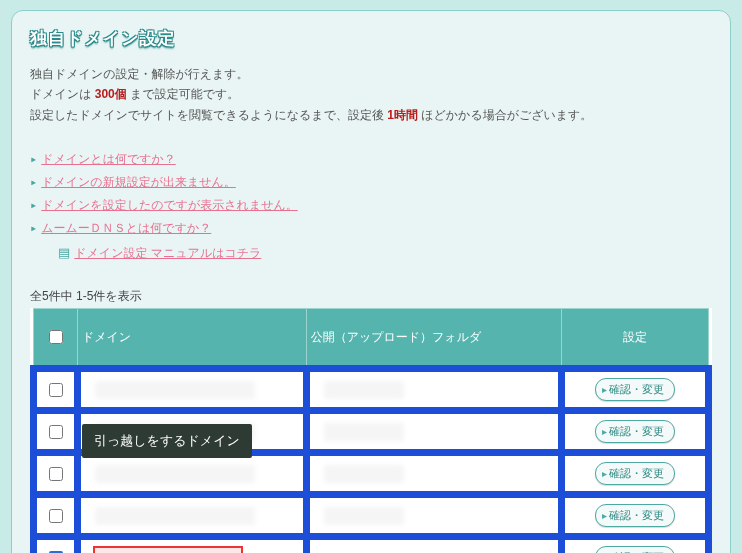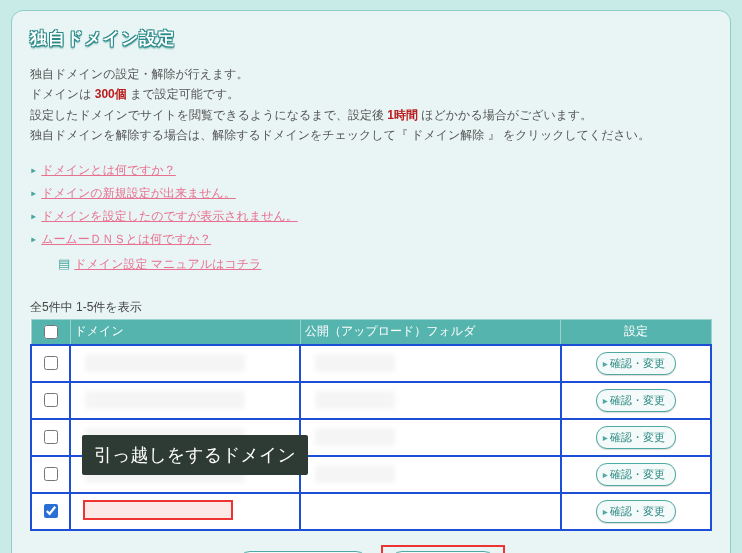--- a/index.html
+++ b/index.html
@@ -23,21 +23,21 @@
     font-size: 17px;
     font-weight: bold;
     color: #fff;
     text-shadow:
       -1px -1px 0 #2a8a8a, 1px -1px 0 #2a8a8a,
       -1px  1px 0 #2a8a8a, 1px  1px 0 #2a8a8a,
        0 2px 2px #2a8a8a;
     margin: 4px 0 14px;
     letter-spacing: 1px;
   }
-  .intro { line-height: 1.7; color: #555; margin-bottom: 16px; }
+  .intro { line-height: 1.7; color: #555; margin-bottom: 26px; }
   .intro b { color: #b91c1c; }
   .faq-list { padding: 0; margin: 4px 0; }
   .faq-item {
     list-style: none;
     margin: 6px 0;
     font-family: Liberation Mono, monospace;
   }
   .faq-item::before {
     content: "▸";
     color: #4aa6a0;
@@ -65,27 +65,27 @@
   table.domain-table {
     width: 100%;
     border-collapse: collapse;
     background: #fff;
   }
   table.domain-table th {
     background: #55b5ae;
     color: #fff;
     font-weight: normal;
     font-size: 12px;
-    padding: 2px 4px;
+    padding: 18px 4px;
     text-align: left;
     border: 1px solid #9bd4cf;
   }
   table.domain-table th.center { text-align: center; }
   table.domain-table td {
-    border: 2px solid #1d4ed8;
+    border: 7px solid #1d4ed8;
     padding: 6px 8px;
     height: 31px;
     background: #fff;
     vertical-align: middle;
   }
   .col-check { width: 26px; text-align: center; }
   .col-domain { width: 230px; }
   .col-folder { width: 260px; margin-left: 36px; }
   .col-action { width: 150px; text-align: center; }
 
@@ -107,21 +107,21 @@
     height: 20px;
     width: 150px;
     margin-left: 4px;
   }
 
   .tooltip-box {
     position: absolute;
     background: #2e3b34;
     color: #fff;
     padding: 8px 12px;
-    font-size: 18px;
+    font-size: 13px;
     border-radius: 2px;
     white-space: nowrap;
   }
 
   .pill-btn {
     display: inline-block;
     background: #f4f9f9;
     border: 1px solid #4ea9a2;
     border-radius: 11px;
     color: #2b8a83;
@@ -166,21 +166,20 @@
 <body>
 
 <div class="panel">
 
   <div class="page-title">独自ドメイン設定</div>
 
   <div class="intro">
     <span>独自ドメインの設定・解除が行えます。</span><br>
     <span>ドメインは </span><b>300個</b><span> まで設定可能です。</span><br>
     <span>設定したドメインでサイトを閲覧できるようになるまで、設定後 </span><b>1時間</b><span> ほどかかる場合がございます。</span><br>
-    <span>独自ドメインを解除する場合は、解除するドメインをチェックして『 ドメイン解除 』 をクリックしてください。</span>
   </div>
 
   <ul class="faq-list">
     <li class="faq-item"><a href="#">ドメインとは何ですか？</a></li>
     <li class="faq-item"><a href="#">ドメインの新規設定が出来ません。</a></li>
     <li class="faq-item"><a href="#">ドメインを設定したのですが表示されません。</a></li>
     <li class="faq-item"><a href="#">ムームーＤＮＳとは何ですか？</a></li>
   </ul>
 
   <div class="manual-link">

